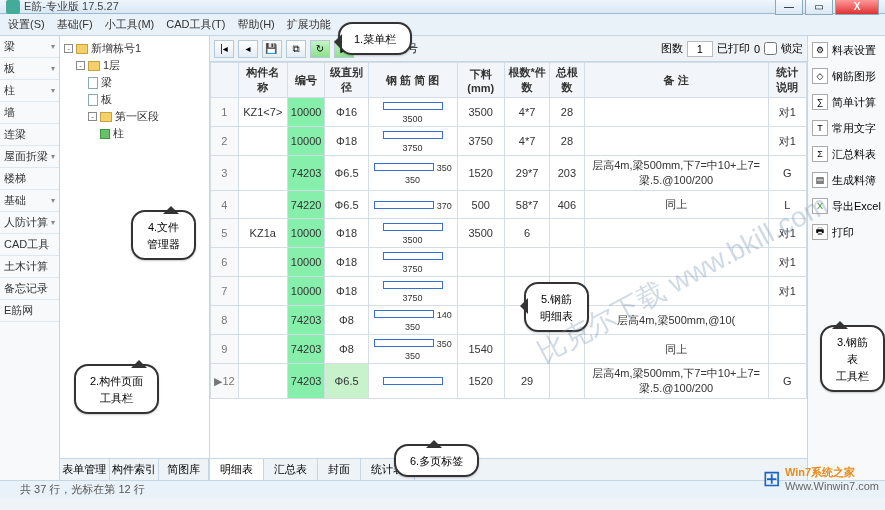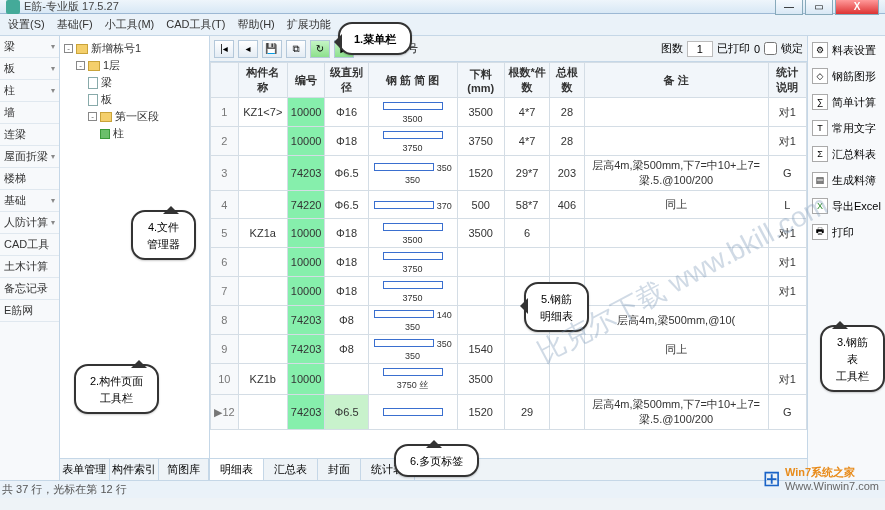--- a/index.html
+++ b/index.html
@@ -53,25 +53,25 @@
 .dia .num { font-size: 9px; color: #333; }
 
 .bottomtabs { display: flex; border-top: 1px solid #c5d7e7; background: #eef3f7; }
 .bottomtabs span { padding: 3px 10px; border-right: 1px solid #c5d7e7; }
 .bottomtabs span.act { background: #fff; }
 
 .rightbar { width: 78px; background: #f7f9fb; border-left: 1px solid #c5d7e7; display: flex; flex-direction: column; padding: 4px 2px; gap: 6px; }
 .ritem { display: flex; align-items: center; gap: 4px; padding: 2px; }
 .ritem .ric { width: 16px; height: 16px; border: 1px solid #aaa; background: #fff; display: flex; align-items: center; justify-content: center; font-size: 9px; }
 
-.status { height: 18px; background: #eaf2f9; border-top: 1px solid #c5d7e7; padding: 0 2px; display: flex; align-items: center; color: #555; }
+.status { height: 18px; background: #eaf2f9; border-top: 1px solid #c5d7e7; padding: 0 20px; display: flex; align-items: center; color: #555; }
 
 .callout { position: absolute; background: #fff; border: 2px solid #333; border-radius: 14px; padding: 6px 14px; font-size: 14px; text-align: center; box-shadow: 0 1px 2px rgba(0,0,0,.2); pointer-events: none; }
 .callout .tail { position: absolute; width: 0; height: 0; }
-.c1 { left: 338px; top: 22px; font-weight: bold; } .c1 .tail { left: -14px; top: 10px; border: 8px solid transparent; border-right-color: #333; }
+.c1 { left: 338px; top: 22px; } .c1 .tail { left: -14px; top: 10px; border: 8px solid transparent; border-right-color: #333; }
 .c2 { left: 131px; top: 210px; } .c2 .tail { left: 30px; top: -14px; border: 8px solid transparent; border-bottom-color: #333; }
 .c3 { left: 820px; top: 325px; } .c3 .tail { left: 10px; top: -14px; border: 8px solid transparent; border-bottom-color: #333; }
 .c4 { left: 74px; top: 364px; } .c4 .tail { left: 55px; top: -14px; border: 8px solid transparent; border-bottom-color: #333; }
 .c5 { left: 524px; top: 282px; } .c5 .tail { left: -14px; top: 14px; border: 8px solid transparent; border-right-color: #333; }
 .c6 { left: 394px; top: 444px; } .c6 .tail { left: 30px; top: -14px; border: 8px solid transparent; border-bottom-color: #333; }
 
 .watermark { position: absolute; right: 40px; top: 260px; font-size: 28px; color: rgba(120,150,180,.35); transform: rotate(-28deg); pointer-events: none; }
 .brand { position: absolute; right: 6px; bottom: 18px; font-size: 12px; color: #1a63c7; display: flex; align-items: center; gap: 4px; pointer-events: none; }
 .brand .logo { font-size: 22px; }
 </style>
@@ -323,32 +323,20 @@
               <td class="yn">74203</td>
               <td>Φ8</td>
               <td class="dia"><span class="bar"></span> <span class="num">350 350</span></td>
               <td>1540</td>
               <td></td>
               <td></td>
               <td>同上</td>
               <td></td>
             </tr>
             <tr>
-              <td class="rowno">10</td>
-              <td>KZ1b</td>
-              <td class="yn">10000</td>
-              <td></td>
-              <td class="dia"><span class="bar"></span> <span class="num">3750 丝</span></td>
-              <td>3500</td>
-              <td></td>
-              <td></td>
-              <td></td>
-              <td>对1</td>
-            </tr>
-            <tr>
               <td class="rowno">▶12</td>
               <td></td>
               <td class="yn">74203</td>
               <td class="sel">Φ6.5</td>
               <td class="dia"><span class="bar"></span> <span class="num"></span></td>
               <td>1520</td>
               <td>29</td>
               <td></td>
               <td>层高4m,梁500mm,下7=中10+上7=梁.5.@100/200</td>
               <td>G</td>

